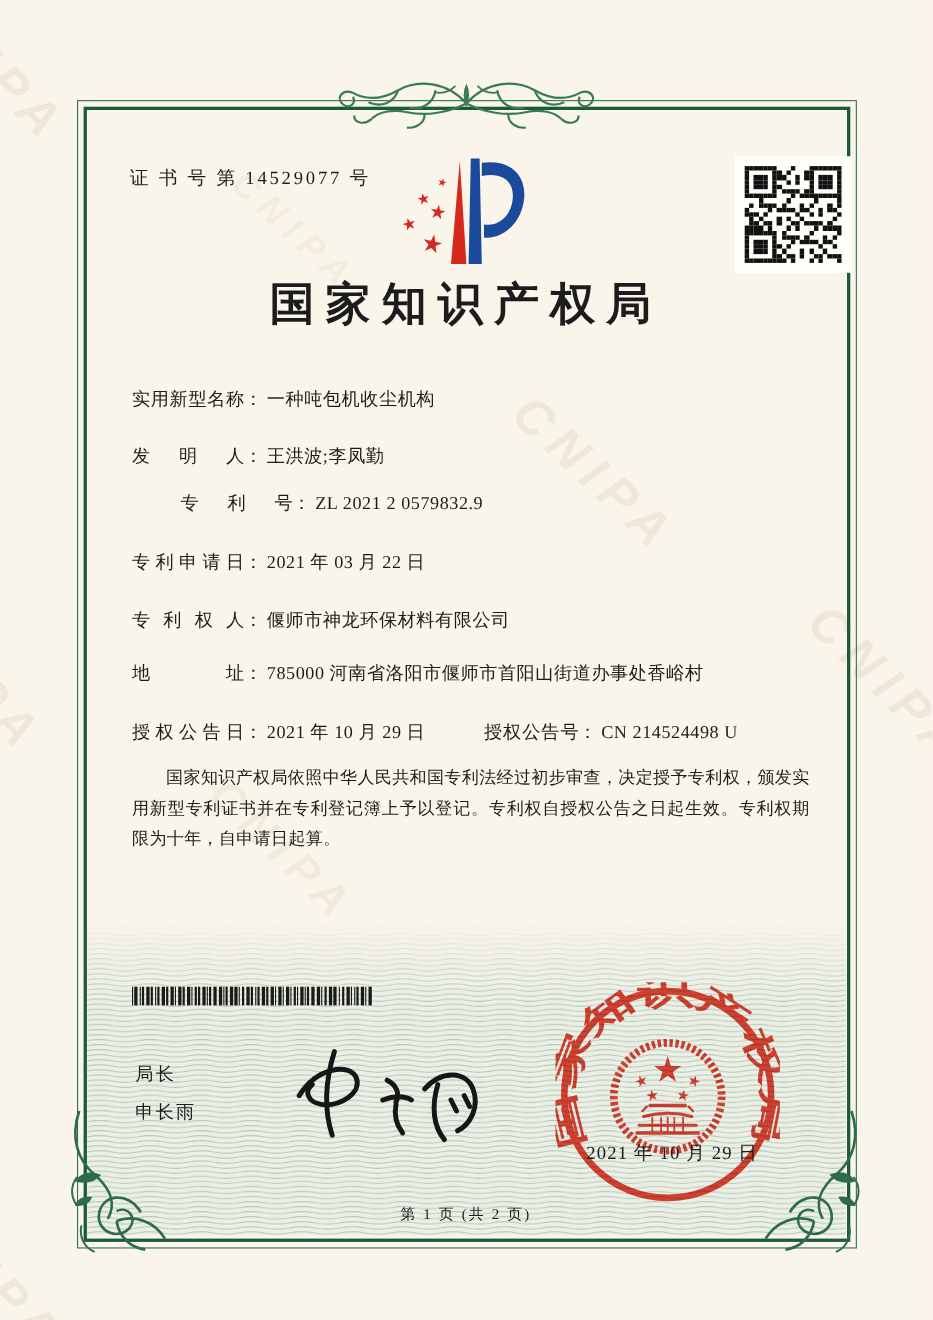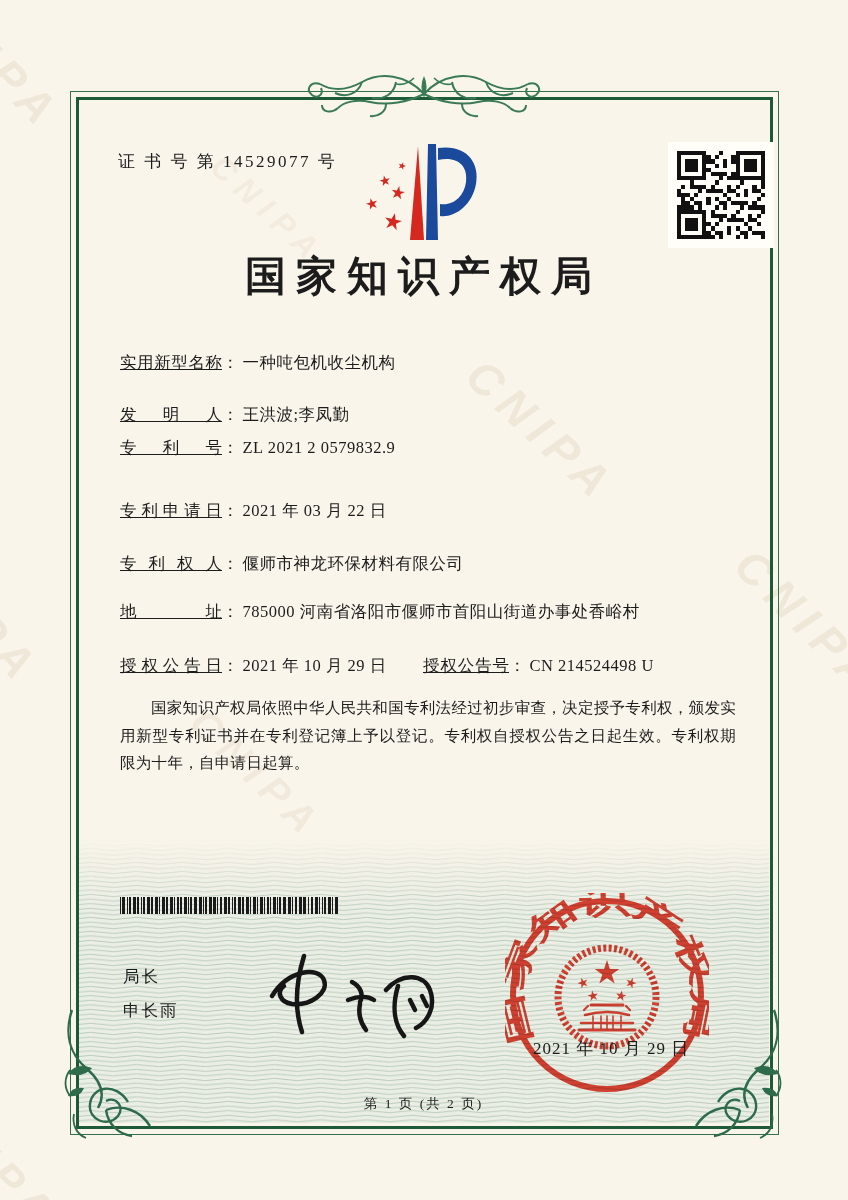--- a/index.html
+++ b/index.html
@@ -26,24 +26,24 @@
   .qr-grid{display:grid;grid-template-columns:repeat(21,1fr);grid-template-rows:repeat(21,1fr);
       width:88px;height:88px;}
   .qr-grid div{width:100%;height:100%;}
   .qb{background:#111;}
   .title{position:absolute;left:70px;top:249px;width:707px;text-align:center;
       font-size:41px;font-weight:700;letter-spacing:10px;z-index:4;}
   
   .fields{position:absolute;left:120px;top:0;width:620px;z-index:4;}
   .frow{position:absolute;left:0;font-size:16.5px;white-space:nowrap;}
   .flabel{display:inline-block;width:102px;text-align:justify;text-align-last:justify;
-      vertical-align:top;text-decoration:underline;}
+      vertical-align:top;}
   .fcolon{display:inline-block;}
   .fvalue{display:inline-block;margin-left:4px;letter-spacing:0.5px;}
-  .fpair2{position:absolute;left:303px;top:0;white-space:nowrap;}
+  .fpair2{position:absolute;left:320px;top:0;white-space:nowrap;}
   .fpair2 .flabel{width:86px;}
   
   .body-text{position:absolute;left:120px;top:694px;width:616px;font-size:15.5px;
       line-height:1.78;z-index:4;}
   .body-text p{margin:0;text-indent:2em;text-align:justify;letter-spacing:0.3px;}
   
   .barcode{position:absolute;left:120px;top:897px;width:218px;height:17px;display:flex;z-index:4;}
   .barcode i{display:block;height:100%;}
   .bb{background:#1a1a1a;}
   .bw{background:transparent;}
@@ -606,21 +606,21 @@
         <div></div>
         <div class="qb"></div>
       </div>
   </div>
 
   <div class="title">国家知识产权局</div>
 
   <div class="fields" id="fields">
       <div class="frow" style="top: 352px;"><span class="flabel">实用新型名称</span><span class="fcolon">：</span><span class="fvalue">一种吨包机收尘机构</span></div>
       <div class="frow" style="top: 404px;"><span class="flabel">发明人</span><span class="fcolon">：</span><span class="fvalue">王洪波;李凤勤</span></div>
-      <div class="frow" style="top: 437px;"><span class="flabel">专利号</span><span class="fcolon">：</span><span class="fvalue">ZL 2021 2 0579832.9</span></div>
+      <div class="frow" style="top: 447px; margin-left: 44px;"><span class="flabel">专利号</span><span class="fcolon">：</span><span class="fvalue">ZL 2021 2 0579832.9</span></div>
       <div class="frow" style="top: 500px;"><span class="flabel">专利申请日</span><span class="fcolon">：</span><span class="fvalue">2021 年 03 月 22 日</span></div>
       <div class="frow" style="top: 553px;"><span class="flabel">专利权人</span><span class="fcolon">：</span><span class="fvalue">偃师市神龙环保材料有限公司</span></div>
       <div class="frow" style="top: 601px;"><span class="flabel">地址</span><span class="fcolon">：</span><span class="fvalue">785000 河南省洛阳市偃师市首阳山街道办事处香峪村</span></div>
       <div class="frow" style="top: 655px;"><span class="flabel">授权公告日</span><span class="fcolon">：</span><span class="fvalue">2021 年 10 月 29 日</span><span class="fpair2"><span class="flabel">授权公告号</span><span class="fcolon">：</span><span class="fvalue">CN 214524498 U</span></span></div>
     </div>
 
   <div class="body-text" id="body-text">
       <p>国家知识产权局依照中华人民共和国专利法经过初步审查，决定授予专利权，颁发实用新型专利证书并在专利登记簿上予以登记。专利权自授权公告之日起生效。专利权期限为十年，自申请日起算。</p>
     </div>
 

